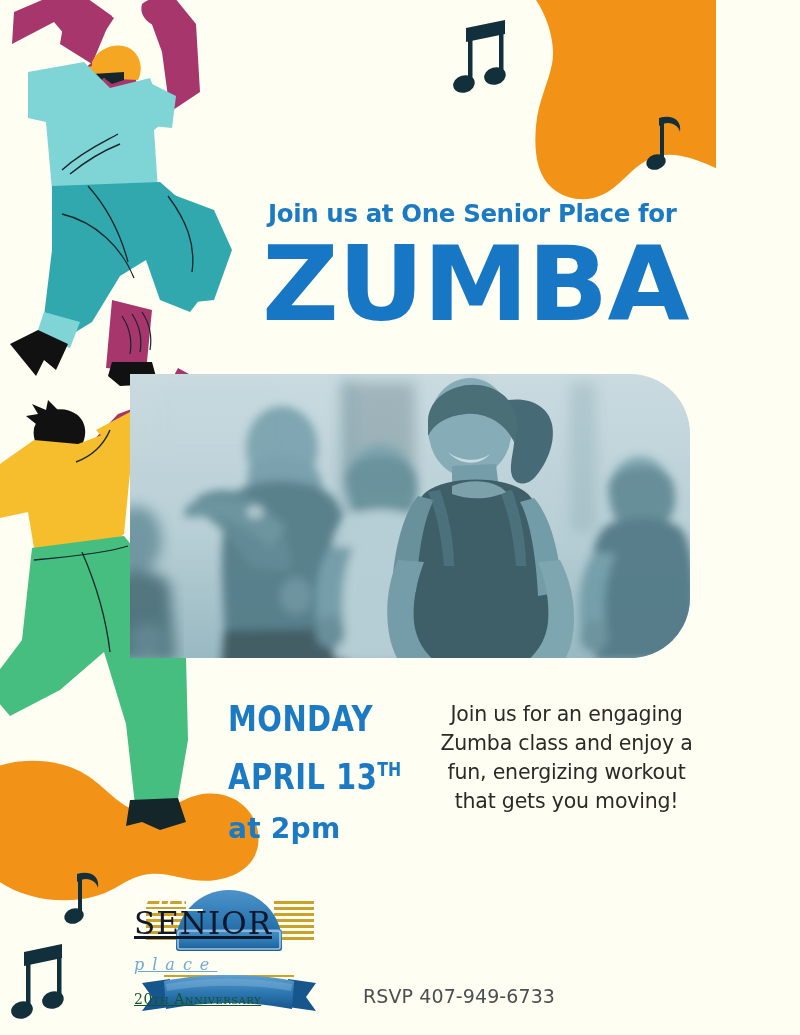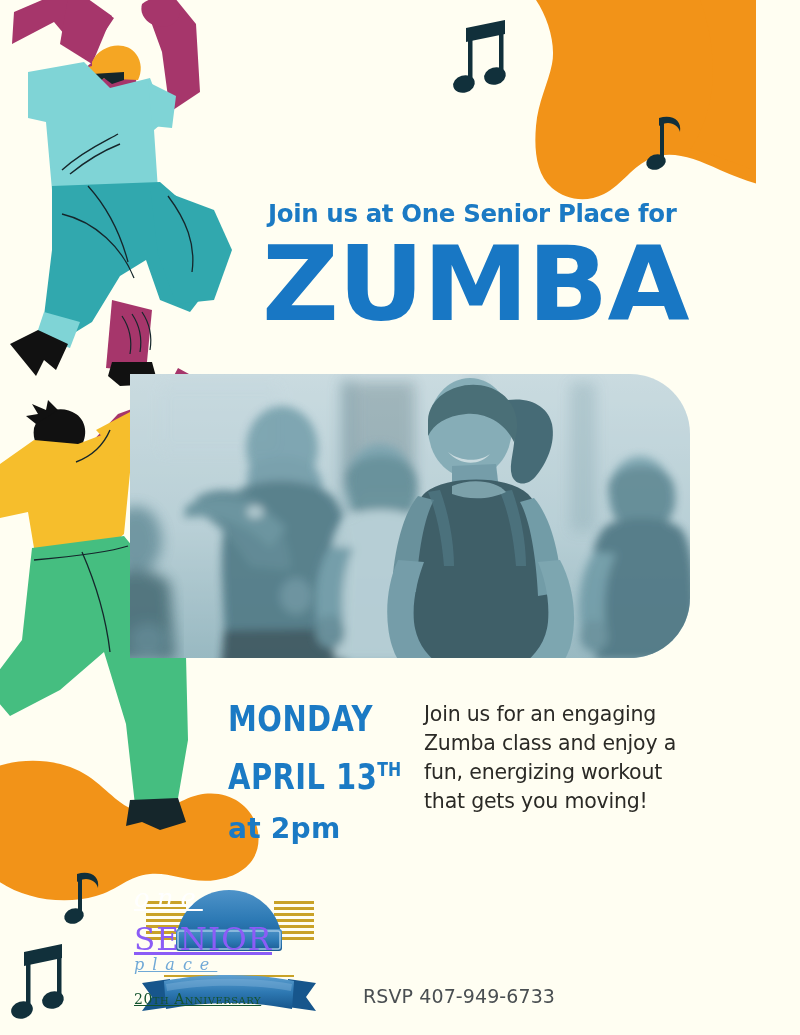--- a/index.html
+++ b/index.html
@@ -4,21 +4,20 @@
 <style>
   html,body{margin:0;padding:0;}
   body{
     width:800px;height:1035px;overflow:hidden;
     background:#FFFEF2;
     font-family:"Liberation Sans", sans-serif;
   }
   #flyer{
     position:relative;width:716px;height:1035px;overflow:hidden;
     background:#FFFEF2;
-    padding-left:40px;
   }
   .layer{position:absolute;top:0;left:0;width:800px;height:1035px;}
   svg.layer{display:block;}
 
   
   .join-line{
     position:absolute;left:268px;top:198px;
     font-family:"DejaVu Sans", sans-serif;
     font-weight:bold;
     font-size:25.5px;
@@ -62,21 +61,21 @@
     font-size:29px;
     line-height:33px;
     color:#1B7AC4;
     letter-spacing:0.2px;
     transform:scaleX(0.97);
     transform-origin:left center;
   }
 
   .blurb{
     position:absolute;left:424px;top:700px;width:285px;
-    text-align:left;
+    text-align:center;
     font-family:"DejaVu Sans", sans-serif;
     font-size:20.5px;
     line-height:29px;
     color:#2B2A26;
     letter-spacing:-0.2px;
   }
 
   .contact{
     position:absolute;left:363px;top:958px;width:420px;
     font-family:"DejaVu Sans", sans-serif;
@@ -91,22 +90,22 @@
   .logo-wrap{position:absolute;left:134px;top:873px;width:190px;height:150px;}
   .logo-one,.logo-senior,.logo-place,.logo-anniv{
     position:absolute;width:100%;
     color:#ffffff;white-space:nowrap;text-decoration:underline;
   }
   .logo-one{
     top:10px;font-family:"DejaVu Serif", serif;font-style:italic;
     font-size:26px;letter-spacing:7px;color:#FFFFFF;
   }
   .logo-senior{
-    top:48px;font-family:"DejaVu Serif", serif;
-    font-size:31px;letter-spacing:1px;color:#8b5cf6;
+    top:32px;font-family:"DejaVu Serif", serif;
+    font-size:31px;letter-spacing:1px;color:#0f172a;
   }
   .logo-place{
     top:82px;font-family:"DejaVu Serif", serif;font-style:italic;
     font-size:16px;letter-spacing:8px;color:#6FA8D6;
   }
   .logo-anniv{
     top:118px;font-family:"DejaVu Serif", serif;font-variant:small-caps;
     font-size:14px;letter-spacing:0.5px;color:#14532d;
   }
 </style>

